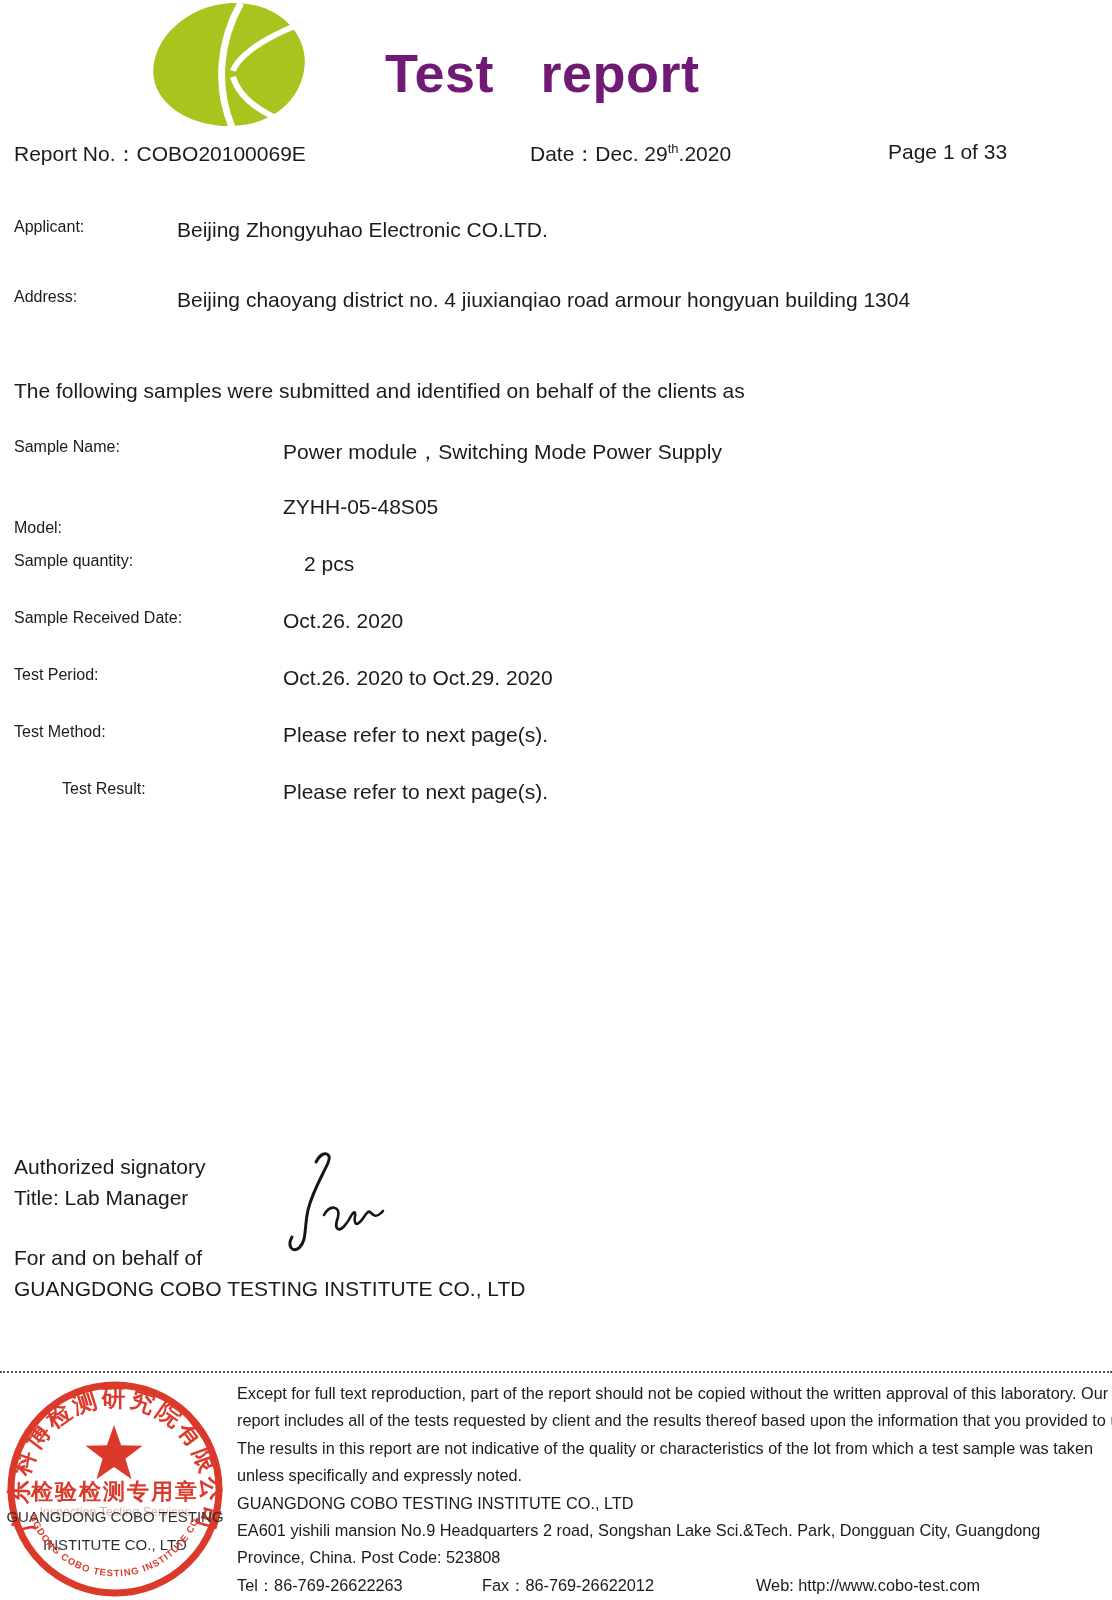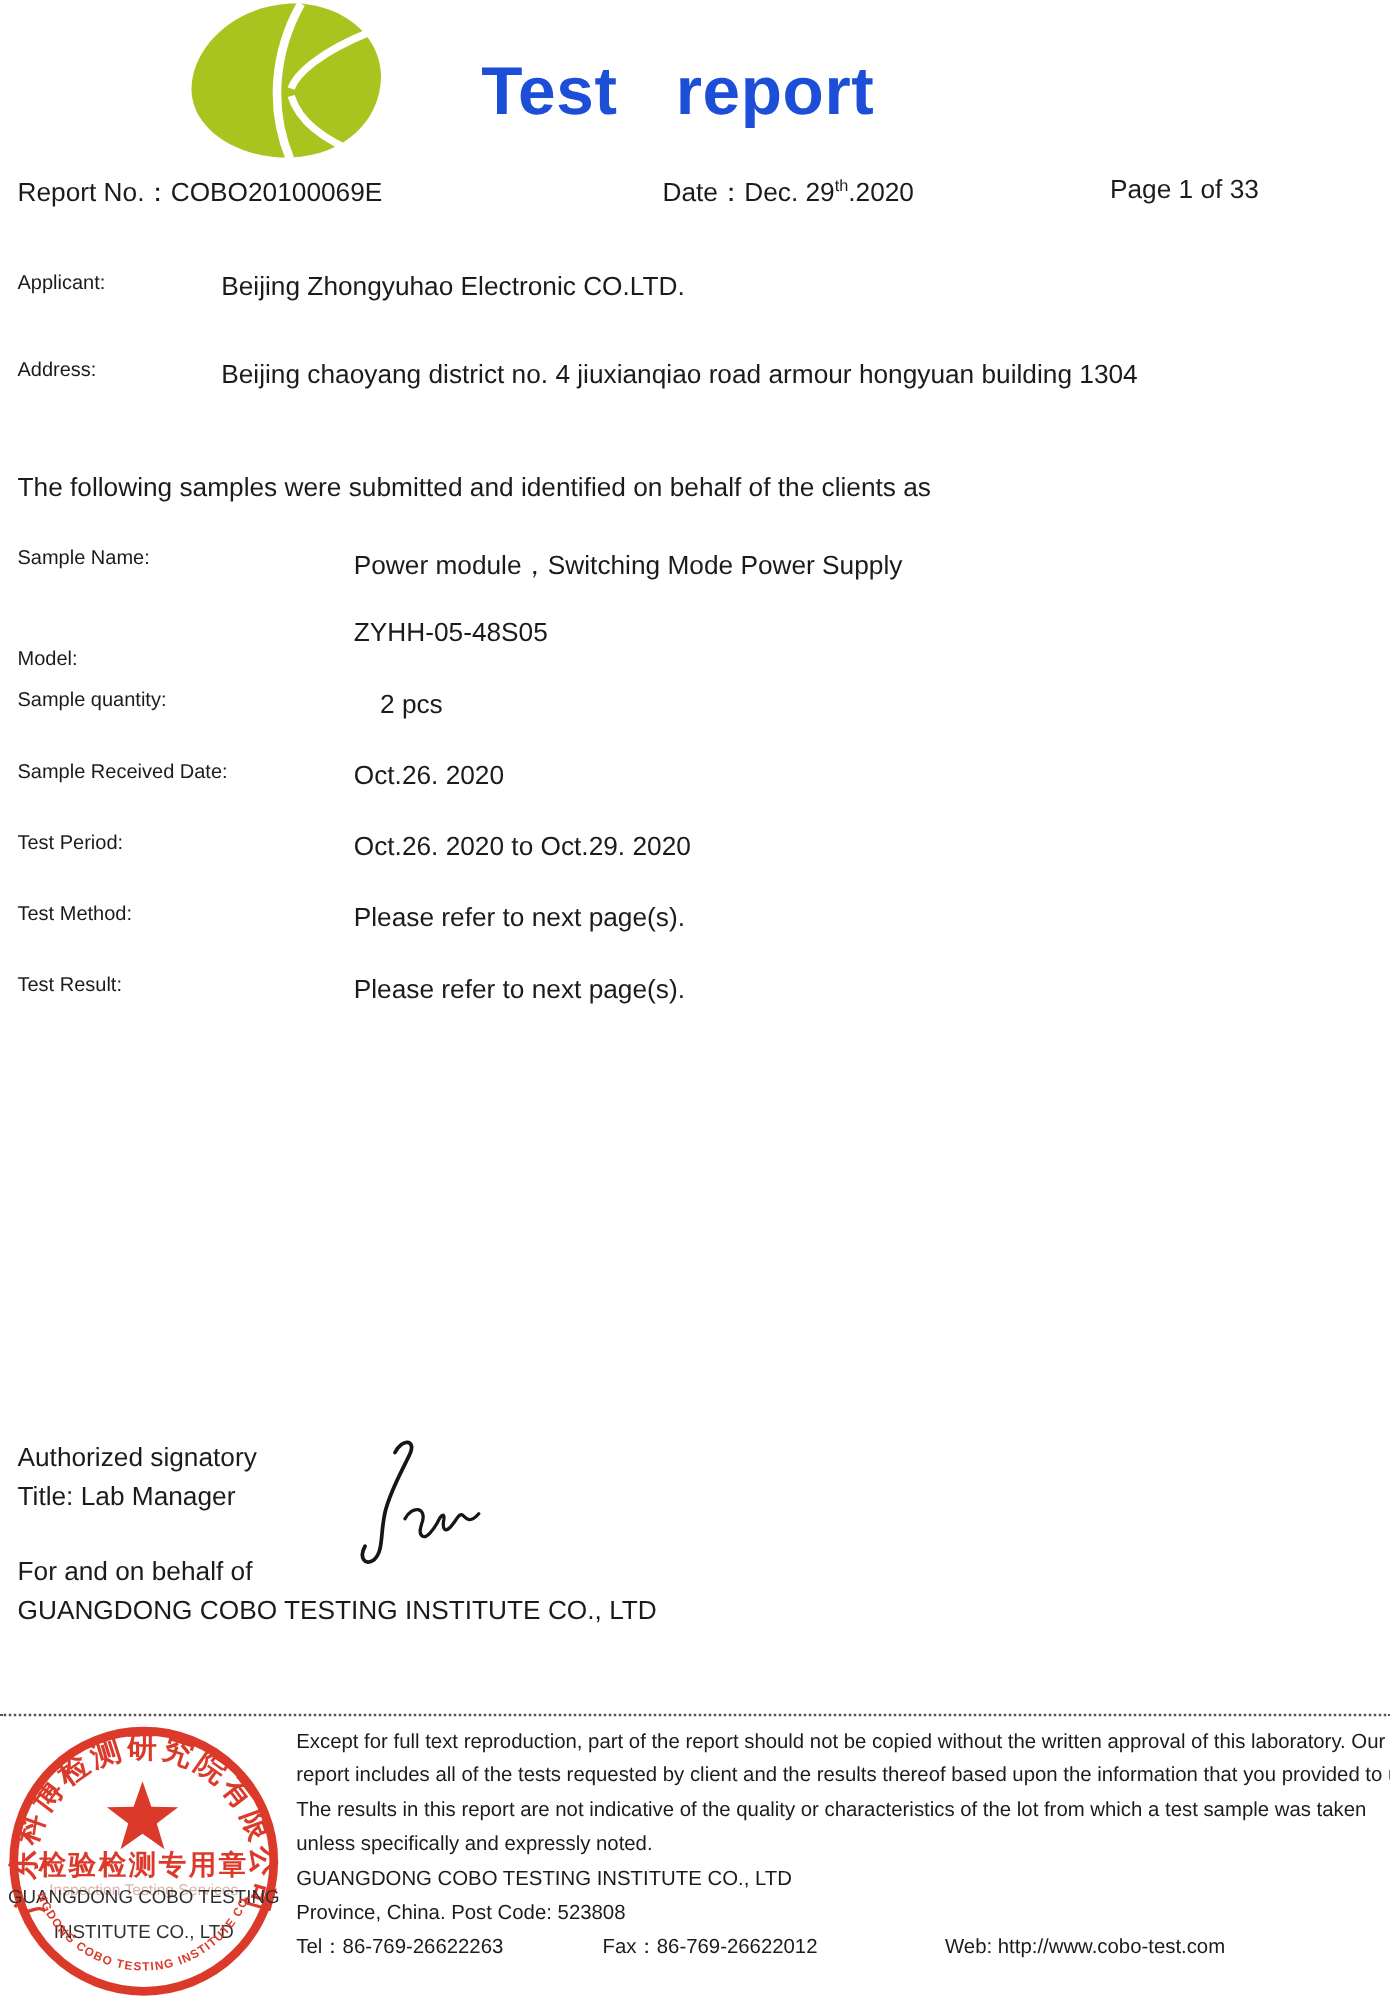--- a/index.html
+++ b/index.html
@@ -4,21 +4,21 @@
 <style>
   * { margin:0; padding:0; box-sizing:border-box; }
   html,body { background:#ffffff; }
   body {
     width:1112px; height:1600px; position:relative; overflow:hidden;
     font-family:"Liberation Sans","DejaVu Sans",sans-serif;
     color:#1b1b1b;
   }
   .abs { position:absolute; }
   .page-title {
-    left:385px; top:42px; font-size:54px; font-weight:bold; color:#1d4ed8;
+    left:385px; top:42px; font-size:54px; font-weight:bold; color:#701a75;
     white-space:pre; letter-spacing:0.5px;
   }
   .hdr { top:140px; font-size:21px; }
   .row-label { font-size:16px; }
   .row-value { font-size:21px; }
   .intro { left:14px; top:379px; font-size:21px; }
   .field-label { left:14px; }
   .field-value { left:283px; }
   .sig-line { left:14px; font-size:21px; }
   .dotted-sep {
@@ -67,21 +67,21 @@
 <div class="abs row-label field-label" style="top:519px;">Model:</div>
 <div class="abs row-value field-value" style="top:495px;">ZYHH-05-48S05</div>
 <div class="abs row-label field-label" style="top:552px;">Sample quantity:</div>
 <div class="abs row-value field-value" style="top:552px;margin-left:21px;">2 pcs</div>
 <div class="abs row-label field-label" style="top:609px;">Sample Received Date:</div>
 <div class="abs row-value field-value" style="top:609px;">Oct.26. 2020</div>
 <div class="abs row-label field-label" style="top:666px;">Test Period:</div>
 <div class="abs row-value field-value" style="top:666px;">Oct.26. 2020 to Oct.29. 2020</div>
 <div class="abs row-label field-label" style="top:723px;">Test Method:</div>
 <div class="abs row-value field-value" style="top:723px;">Please refer to next page(s).</div>
-<div class="abs row-label field-label" style="top:780px;">Test Result:</div>
+<div class="abs row-label field-label" style="top:780px;margin-left:48px;">Test Result:</div>
 <div class="abs row-value field-value" style="top:780px;">Please refer to next page(s).</div>
 
 <div class="abs sig-line" style="top:1155px;">Authorized signatory</div>
 <div class="abs sig-line" style="top:1186px;">Title: Lab Manager</div>
 <div class="abs sig-wrap">
   <svg width="130" height="105" viewBox="0 0 130 105">
     <path d="M 44,14 C 50,2 61,4 56,15 C 49,30 40,45 36,62 C 32,80 35,93 27,100 C 20,105 15,98 20,89" fill="none" stroke="#161616" stroke-width="3" stroke-linecap="round"></path>
     <path d="M 52,67 C 58,56 69,58 66,69 C 64,75 63,79 66,81 C 69,83 75,76 79,68 C 81,64 84,62 83,68 C 82,73 83,79 88,74 C 93,69 95,62 98,64 C 101,67 104,71 111,63" fill="none" stroke="#161616" stroke-width="2.6" stroke-linecap="round"></path>
   </svg>
 </div>
@@ -110,19 +110,20 @@
     </text>
   </svg>
 </div>
 
 <div class="abs footer-block">
   <div class="fline">Except for full text reproduction, part of the report should not be copied without the written approval of this laboratory. Our</div>
   <div class="fline">report includes all of the tests requested by client and the results thereof based upon the information that you provided to us.</div>
   <div class="fline">The results in this report are not indicative of the quality or characteristics of the lot from which a test sample was taken</div>
   <div class="fline">unless specifically and expressly noted.</div>
   <div class="fline">GUANGDONG COBO TESTING INSTITUTE CO., LTD</div>
+  <div class="fline">EA601 yishili mansion No.9 Headquarters 2 road, Songshan Lake Sci.&amp;Tech. Park, Dongguan City, Guangdong</div>
   <div class="fline">Province, China. Post Code: 523808</div>
   <div class="fline tel-row">
     <span class="seg tel">Tel：86-769-26622263</span>
     <span class="seg fax">Fax：86-769-26622012</span>
     <span class="seg web">Web: http://www.cobo-test.com</span>
   </div>
 </div>
 
 </body></html>

